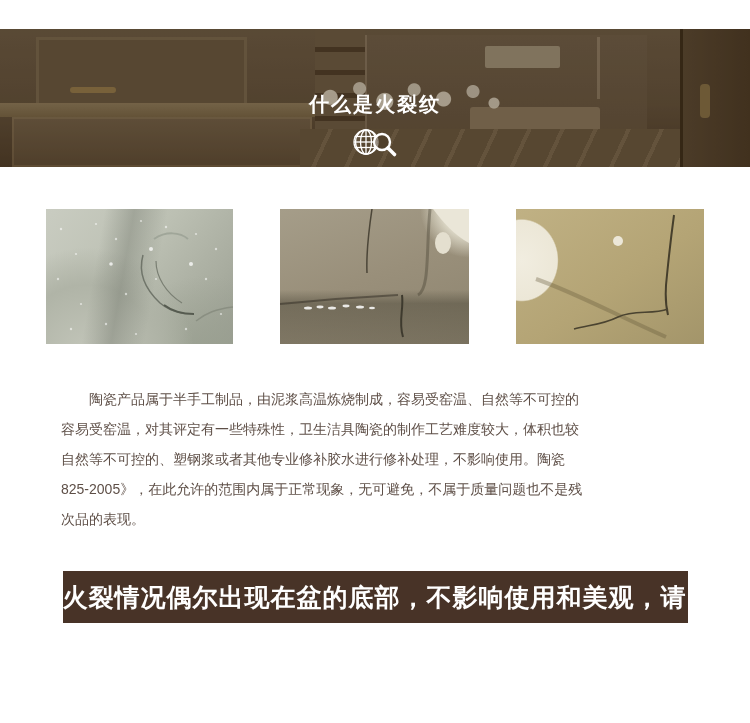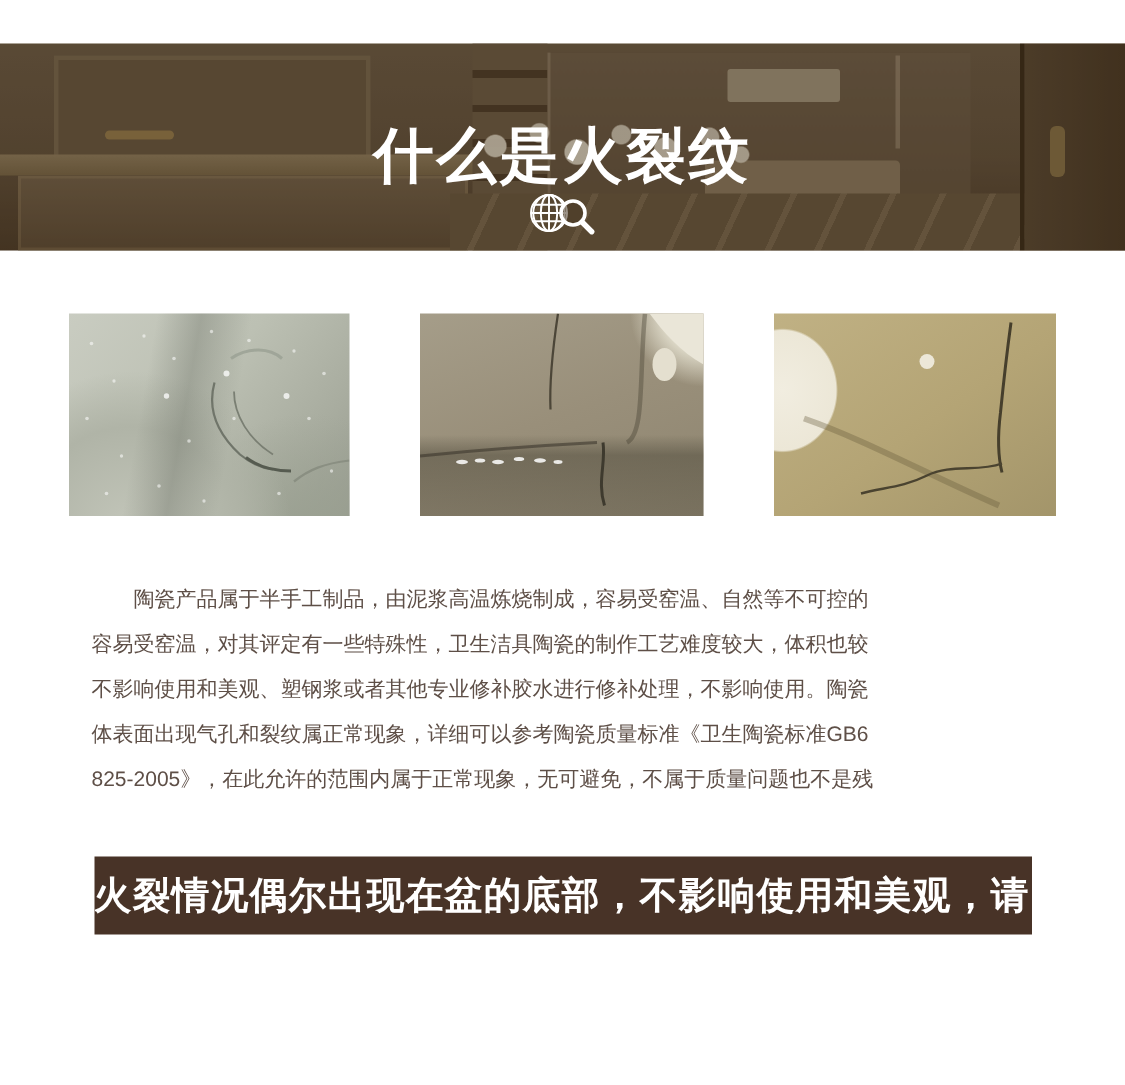--- a/index.html
+++ b/index.html
@@ -46,21 +46,21 @@
   .hp-door{left:680px;top:0;width:70px;height:138px;background:linear-gradient(90deg,#5a4933,#4a3924);border-left:3px solid #3a2b18;}
   .hp-handle{left:700px;top:55px;width:10px;height:34px;background:#8a7347;border-radius:4px;}
   .hp-floor{left:300px;top:100px;width:450px;height:38px;
     background:repeating-linear-gradient(115deg,#6b5940 0 26px,#7d6b50 26px 30px);}
   .hp-overlay{left:0;top:0;width:750px;height:138px;background:rgba(44,30,16,.30);}
 
   .h-title{
     position:absolute;left:0;top:59px;width:100%;
     margin:0;text-align:center;z-index:3;
     font-family:"Liberation Serif","DejaVu Serif",serif;
-    font-weight:bold;font-size:40px;line-height:32px;
+    font-weight:bold;font-size:20px;line-height:32px;
     letter-spacing:2px;color:#ffffff;
   }
   .h-icon{
     position:absolute;left:0;top:98px;width:100%;height:32px;
     display:flex;justify-content:center;z-index:3;
   }
 
   
   .gallery{
     margin-top:42px;
@@ -204,22 +204,22 @@
         <path d="M20,70 C60,84 100,106 150,128" stroke="rgba(100,90,58,0.35)" stroke-width="4"></path>
         <path d="M158,6 C155,28 153,46 151,66 C149,82 149,94 152,106" stroke="#463f2c" stroke-width="2"></path>
         <path d="M152,100 C136,106 118,100 102,108 C86,116 72,116 58,120" stroke="#4a4330" stroke-width="1.6"></path>
       </svg>
     </div>
   </div>
 
   <div class="para">
     <div class="line">　　陶瓷产品属于半手工制品，由泥浆高温炼烧制成，容易受窑温、自然等不可控的</div>
     <div class="line">容易受窑温，对其评定有一些特殊性，卫生洁具陶瓷的制作工艺难度较大，体积也较</div>
-    <div class="line">不影响使用和美观、塑钢浆或者其他专业修补胶水进行修补处理，不影响使用。陶瓷</div>
-    <div class="line">体表面出现气孔和裂纹属正常现象，详细可以参考陶瓷质量标准《卫生陶瓷标准GB6</div>
+    <div class="line">自然等不可控的、塑钢浆或者其他专业修补胶水进行修补处理，不影响使用。陶瓷</div>
     <div class="line">825-2005》，在此允许的范围内属于正常现象，无可避免，不属于质量问题也不是残</div>
+    <div class="line">次品的表现。</div>
   </div>
 
   <div class="banner">
     <span>火裂情况偶尔出现在盆的底部，不影响使用和美观，请放心购买！</span>
   </div>
 
 </div>
 
 </body></html>

